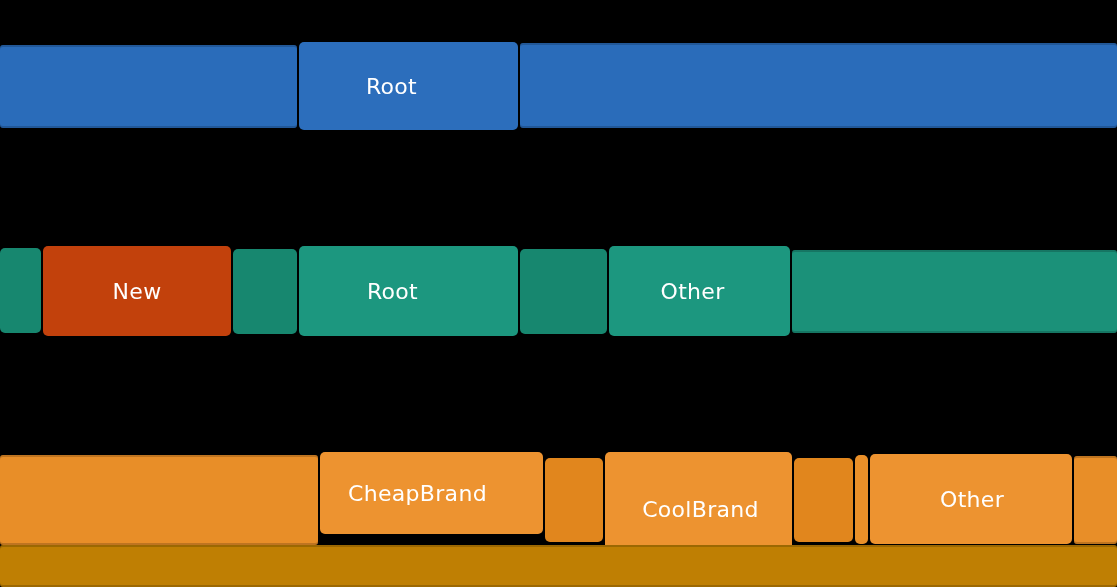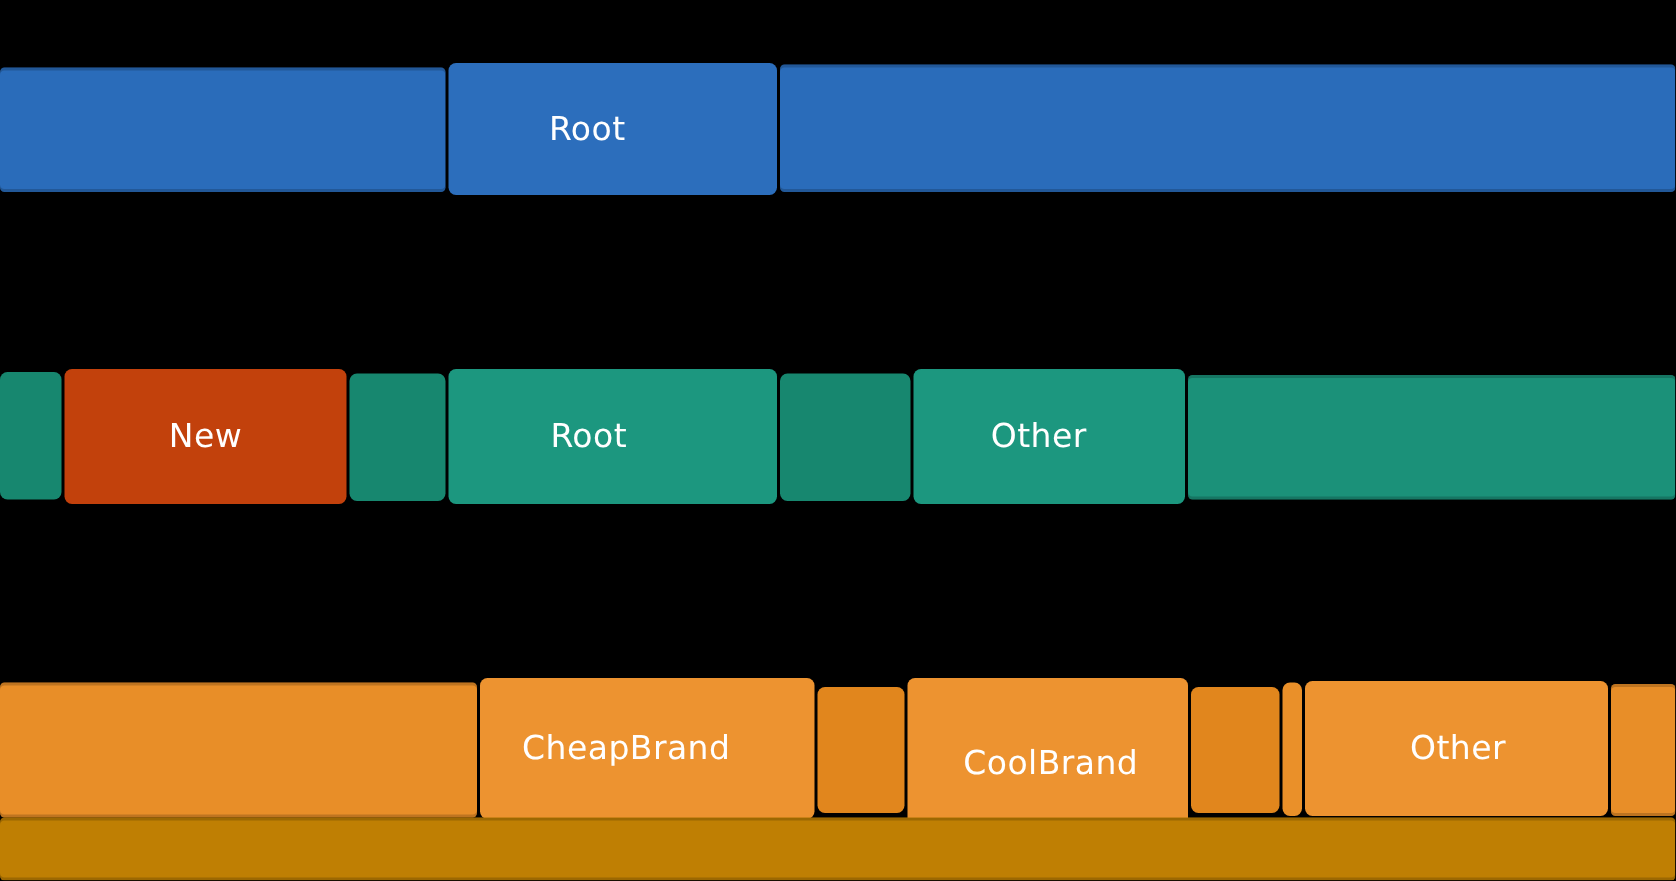--- a/index.html
+++ b/index.html
@@ -53,21 +53,21 @@
       <div class="node dark" style="left: 233px; top: 249px; width: 64px; height: 85px; background: rgb(23, 135, 111);"></div>
       <div class="node labeled" style="left: 299px; top: 246px; width: 219px; height: 90px; background: rgb(28, 151, 127);">
         <span class="node-label" style="left: -16px;">Root</span>
       </div>
       <div class="node dark" style="left: 520px; top: 249px; width: 87px; height: 85px; background: rgb(23, 135, 111);"></div>
       <div class="node labeled" style="left: 609px; top: 246px; width: 181px; height: 90px; background: rgb(28, 151, 127);">
         <span class="node-label" style="left: -7px;">Other</span>
       </div>
       <div class="node base" style="left: 792px; top: 250px; width: 325px; height: 83px; background: rgb(27, 145, 121);"></div>
       <div class="node base" style="left: 0px; top: 455px; width: 318px; height: 90px; background: rgb(232, 142, 40);"></div>
-      <div class="node labeled" style="left: 320px; top: 452px; width: 223px; height: 94px; background: rgb(237, 147, 48);">
+      <div class="node labeled" style="left: 320px; top: 452px; width: 223px; height: 82px; background: rgb(237, 147, 48);">
         <span class="node-label" style="left: -14px;">CheapBrand</span>
       </div>
       <div class="node dark" style="left: 545px; top: 458px; width: 58px; height: 84px; background: rgb(225, 134, 29);"></div>
       <div class="node labeled" style="left: 605px; top: 452px; width: 187px; height: 115px; background: rgb(237, 147, 48);">
         <span class="node-label" style="left: 2px;">CoolBrand</span>
       </div>
       <div class="node dark" style="left: 794px; top: 458px; width: 59px; height: 84px; background: rgb(225, 134, 29);"></div>
       <div class="node dark" style="left: 855px; top: 455px; width: 13px; height: 89px; background: rgb(234, 144, 41);"></div>
       <div class="node labeled" style="left: 870px; top: 454px; width: 202px; height: 90px; background: rgb(237, 147, 48);">
         <span class="node-label" style="left: 1px;">Other</span>

